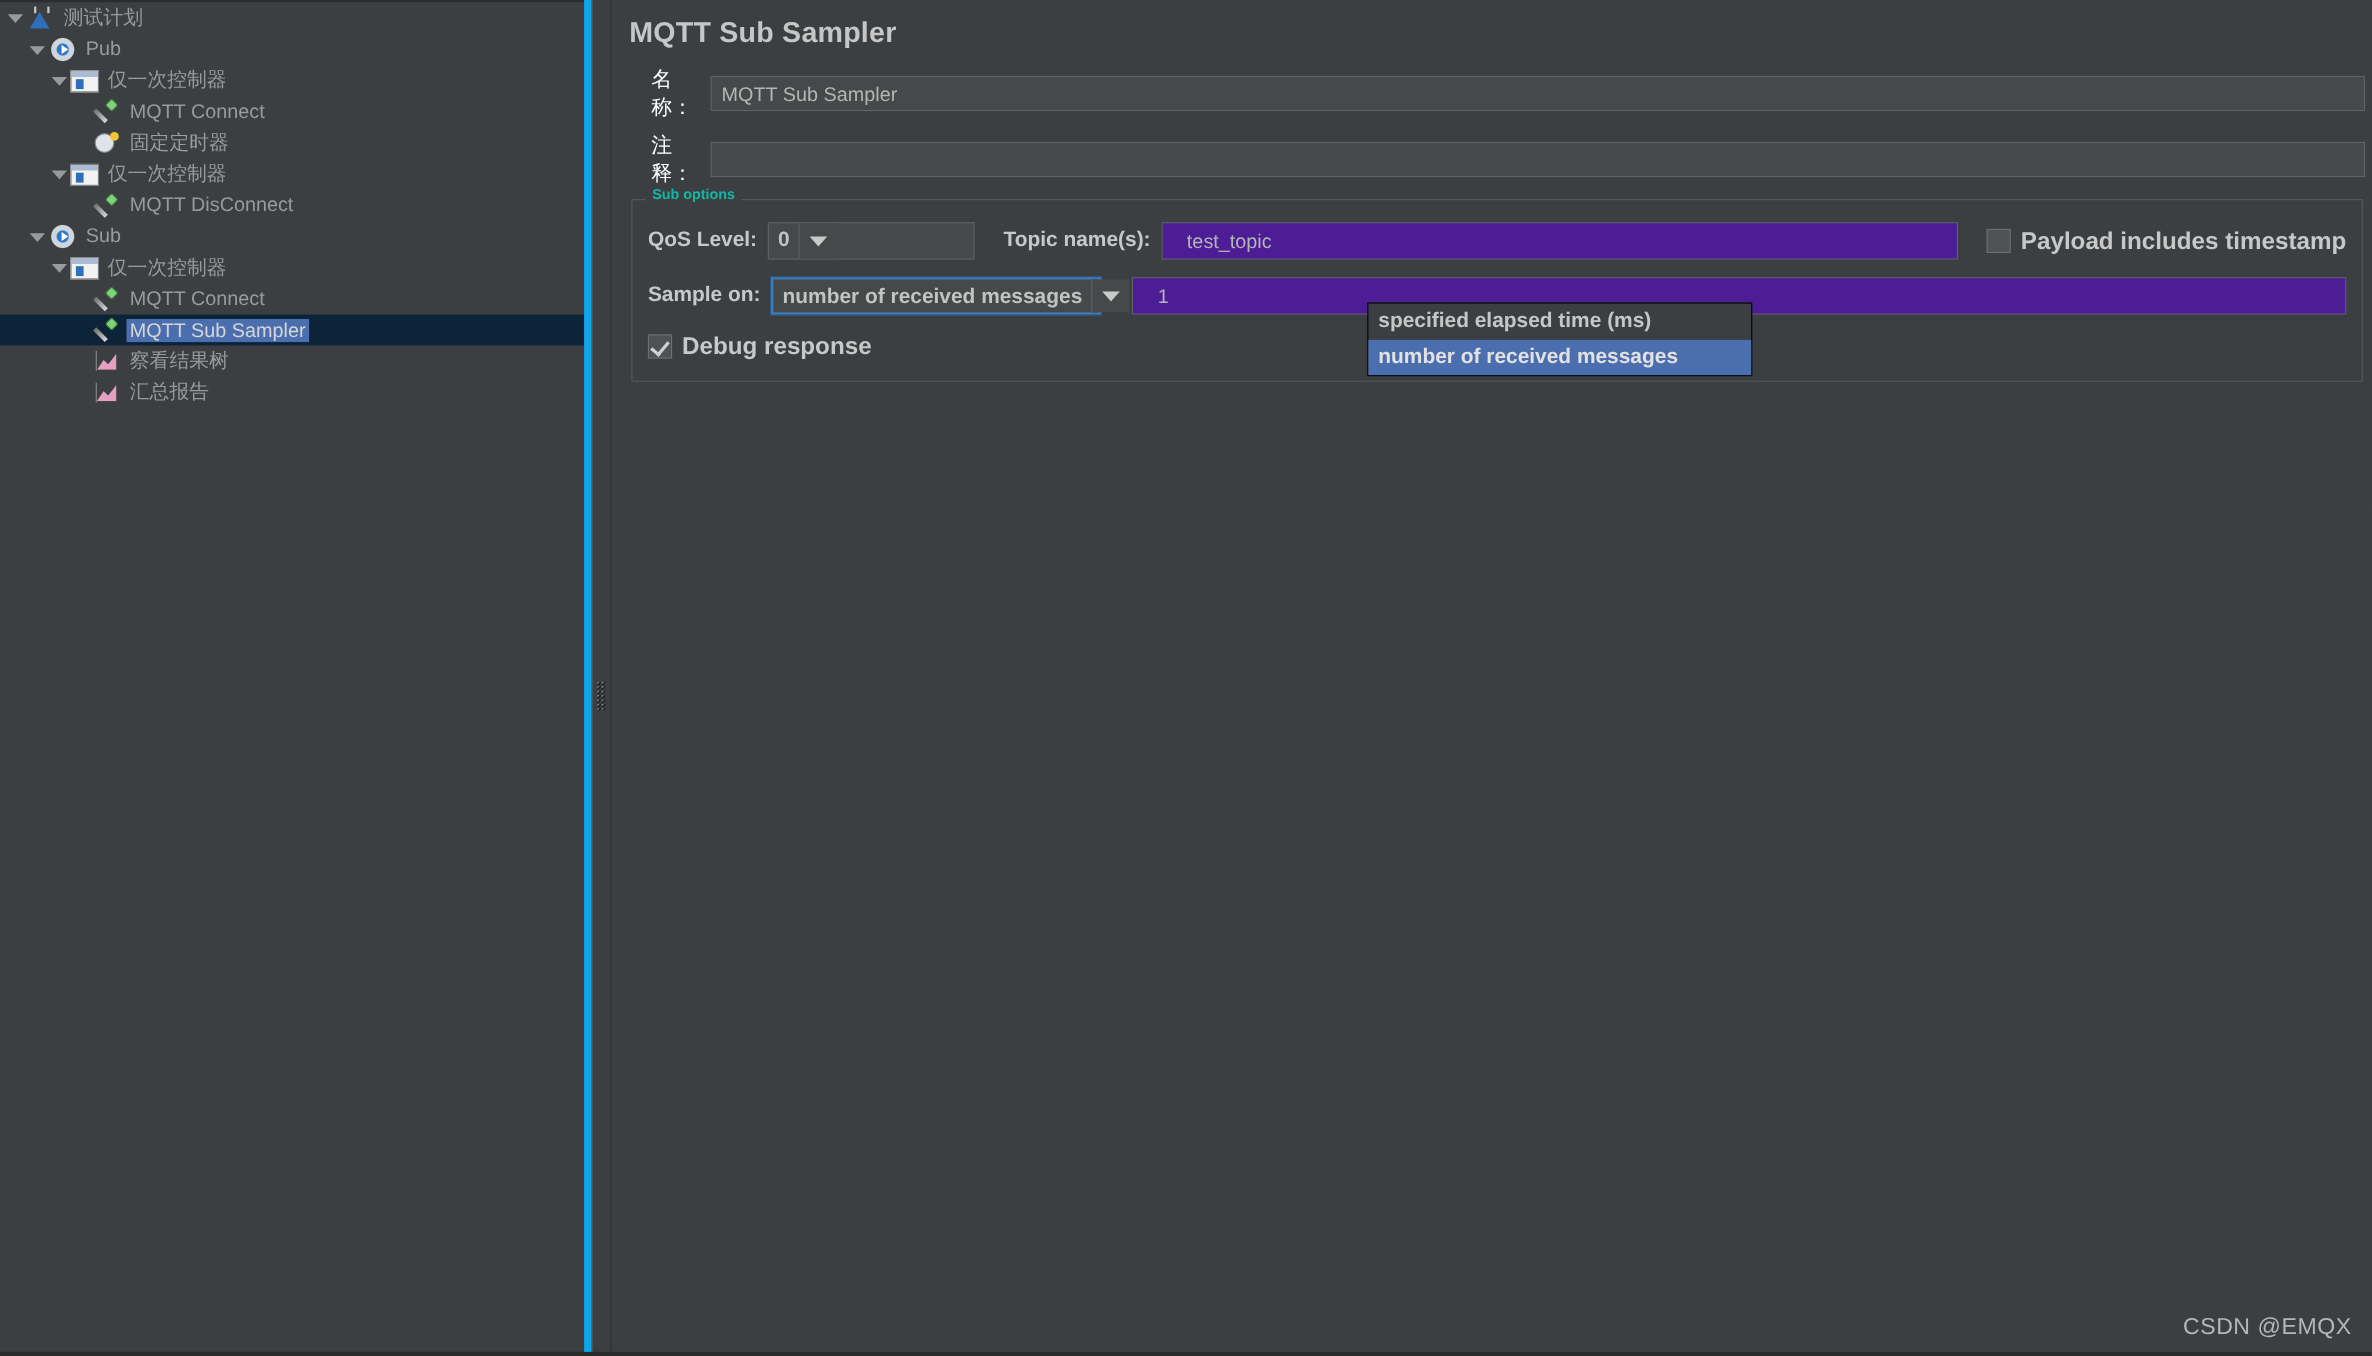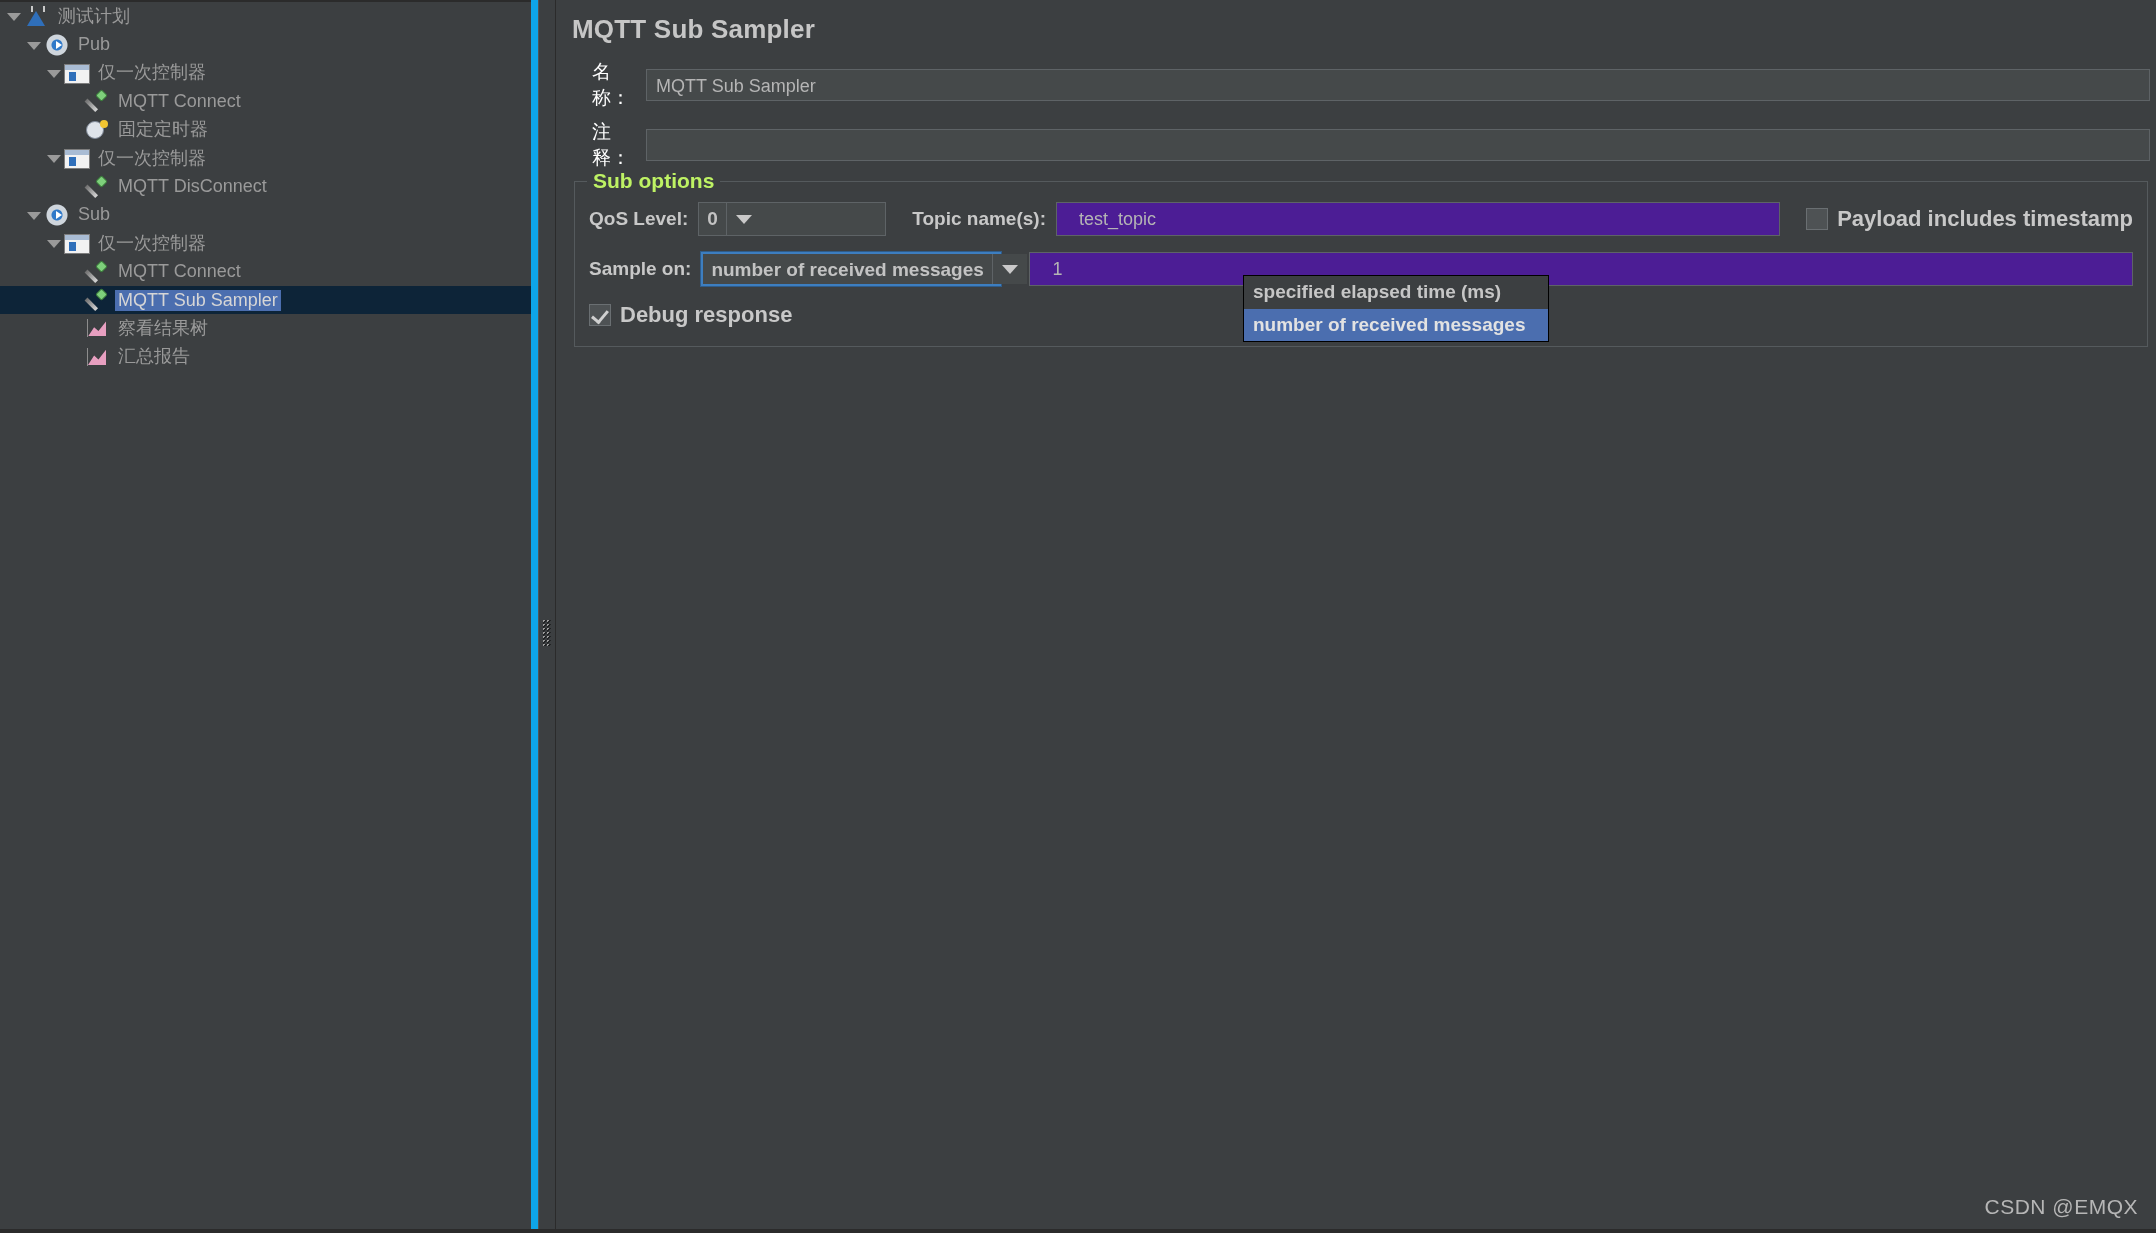--- a/index.html
+++ b/index.html
@@ -281,23 +281,23 @@
     border: 1px solid #555a5d;
     padding: 20px 14px 16px 14px;
     box-sizing: border-box;
   }
   .groupbox > .gb-title {
     position: absolute;
     top: -13px;
     left: 12px;
     background: #3c3f41;
     padding: 0 6px;
-    font-size: 21px;
+    font-size: 13px;
     font-weight: bold;
-    color: #bef264;
+    color: #14b8a6;
   }
 
   .opt-row {
     display: flex;
     align-items: center;
     margin-bottom: 16px;
     position: relative;
   }
   .opt-label {
     font-size: 19px;
@@ -390,21 +390,21 @@
     font-size: 22px;
     font-weight: bold;
     color: #c8c8c8;
   }
 
   
   #dropdown-popup {
     position: absolute;
     left: 687px;
     top: 275px;
-    width: 306px;
+    width: 350px;
     background: #3c3f41;
     border: 1px solid #000000;
     z-index: 50;
     box-sizing: border-box;
   }
   #dropdown-popup .dd-item {
     font-size: 19px;
     font-weight: bold;
     color: #c6c6c6;
     padding: 3px 9px 4px 9px;

